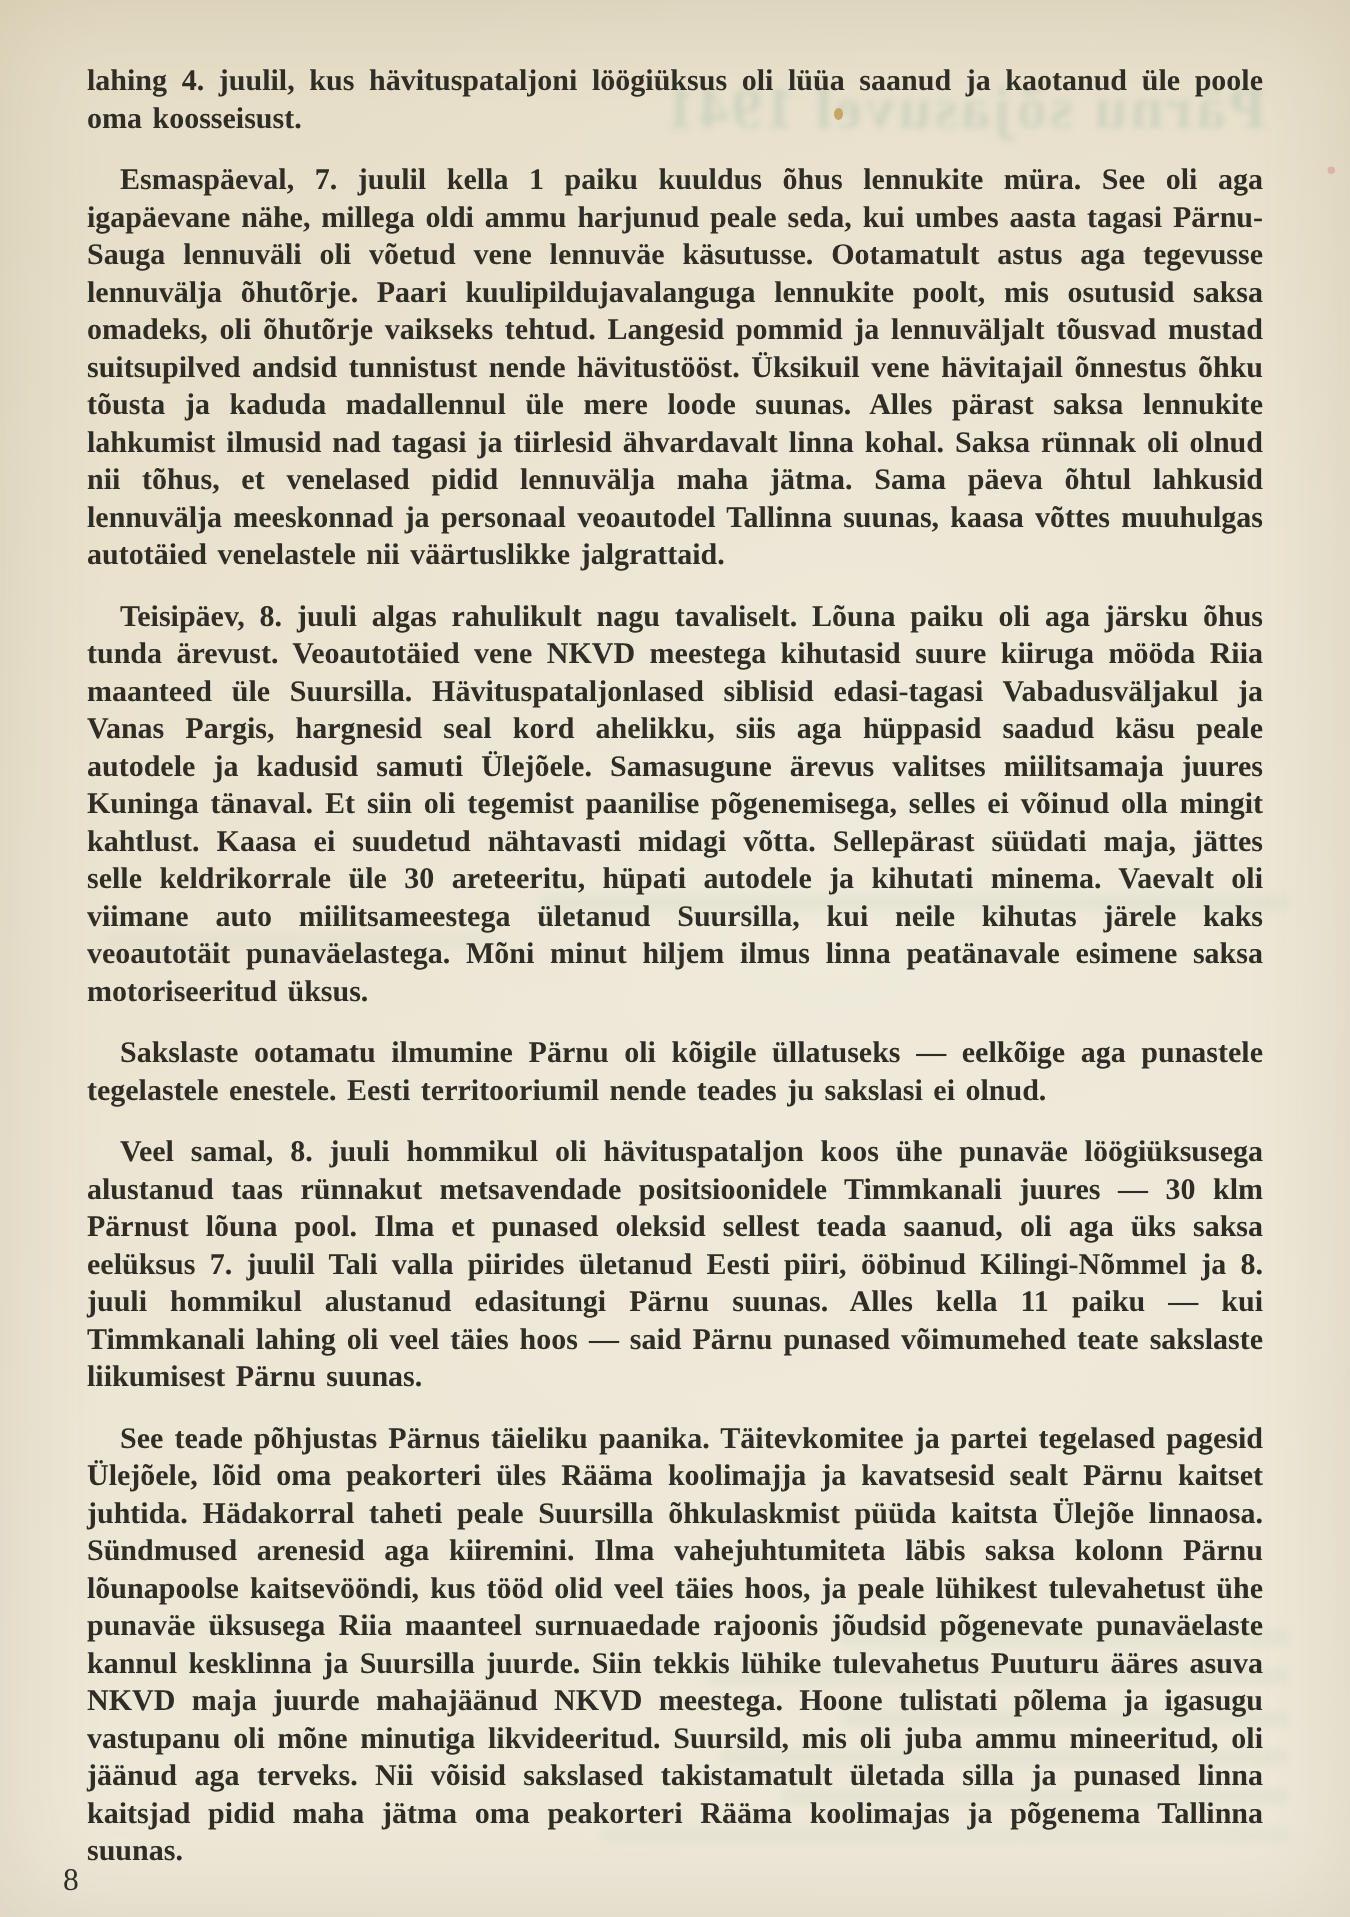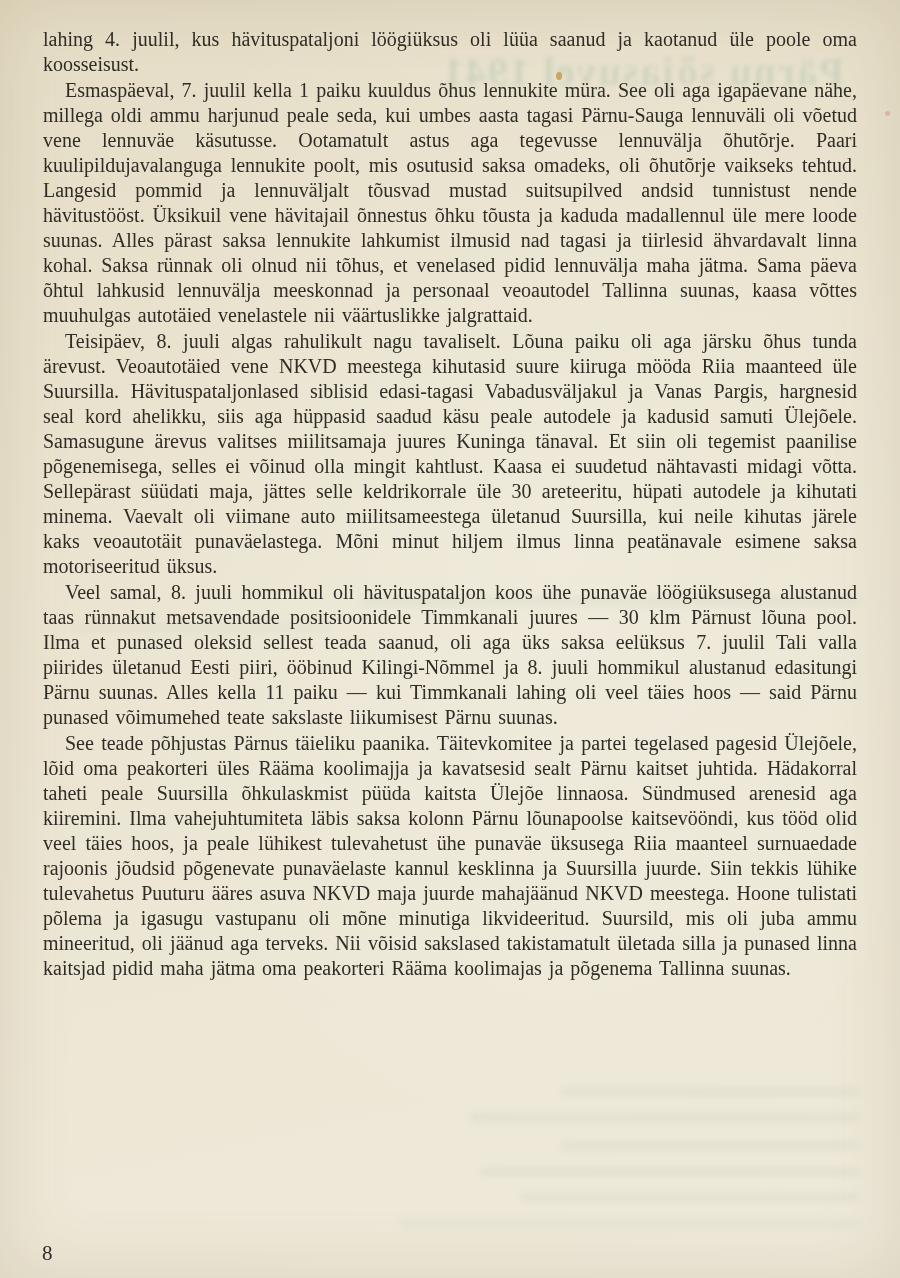--- a/index.html
+++ b/index.html
@@ -35,21 +35,21 @@
     pointer-events:none;
   }
   .speck{position:absolute;border-radius:50%;}
   .speck-1{left:556px;top:72px;width:6px;height:8px;background:#c59a50;opacity:.85;}
   .speck-2{left:885px;top:111px;width:5px;height:5px;background:#d8a49e;opacity:.7;}
   .content{
     position:absolute;left:42px;top:26px;width:816px;
     font-size:20px;line-height:25px;color:var(--ink);
     text-align:justify;word-spacing:0.10em;
   }
-  .content p{margin:1px;padding:0;}
+  .content p{margin:16px;padding:0;font-weight:bold;}
   .content p.indent{text-indent:22px;}
   .page-number{
     position:absolute;left:42px;top:1241px;
     font-size:21px;color:var(--ink);
   }
 </style>
 </head>
 <body>
 
 <div class="paper"></div>
@@ -65,17 +65,18 @@
 <div class="ghost-row" style="left:520px;top:1192px;width:340px;"></div>
 <div class="ghost-row" style="left:400px;top:1218px;width:460px;opacity:.12;"></div>
 
 <div class="speck speck-1"></div>
 <div class="speck speck-2"></div>
 
 <div class="content">
     <p class="para">lahing 4. juulil, kus hävituspataljoni löögiüksus oli lüüa saanud ja kaotanud üle poole oma koosseisust.</p>
     <p class="para indent">Esmaspäeval, 7. juulil kella 1 paiku kuuldus õhus lennukite müra. See oli aga igapäevane nähe, millega oldi ammu harjunud peale seda, kui umbes aasta tagasi Pärnu-Sauga lennuväli oli võetud vene lennuväe käsutusse. Ootamatult astus aga tegevusse lennuvälja õhutõrje. Paari kuulipildujavalanguga lennukite poolt, mis osutusid saksa omadeks, oli õhutõrje vaikseks tehtud. Langesid pommid ja lennuväljalt tõusvad mustad suitsupilved andsid tunnistust nende hävitustööst. Üksikuil vene hävitajail õnnestus õhku tõusta ja kaduda madallennul üle mere loode suunas. Alles pärast saksa lennukite lahkumist ilmusid nad tagasi ja tiirlesid ähvardavalt linna kohal. Saksa rünnak oli olnud nii tõhus, et venelased pidid lennuvälja maha jätma. Sama päeva õhtul lahkusid lennuvälja meeskonnad ja personaal veoautodel Tallinna suunas, kaasa võttes muuhulgas autotäied venelastele nii väärtuslikke jalgrattaid.</p>
     <p class="para indent">Teisipäev, 8. juuli algas rahulikult nagu tavaliselt. Lõuna paiku oli aga järsku õhus tunda ärevust. Veoautotäied vene NKVD meestega kihutasid suure kiiruga mööda Riia maanteed üle Suursilla. Hävituspataljonlased siblisid edasi-tagasi Vabadusväljakul ja Vanas Pargis, hargnesid seal kord ahelikku, siis aga hüppasid saadud käsu peale autodele ja kadusid samuti Ülejõele. Samasugune ärevus valitses miilitsamaja juures Kuninga tänaval. Et siin oli tegemist paanilise põgenemisega, selles ei võinud olla mingit kahtlust. Kaasa ei suudetud nähtavasti midagi võtta. Sellepärast süüdati maja, jättes selle keldrikorrale üle 30 areteeritu, hüpati autodele ja kihutati minema. Vaevalt oli viimane auto miilitsameestega ületanud Suursilla, kui neile kihutas järele kaks veoautotäit punaväelastega. Mõni minut hiljem ilmus linna peatänavale esimene saksa motoriseeritud üksus.</p>
+    <p class="para indent">Sakslaste ootamatu ilmumine Pärnu oli kõigile üllatuseks — eelkõige aga punastele tegelastele enestele. Eesti territooriumil nende teades ju sakslasi ei olnud.</p>
     <p class="para indent">Veel samal, 8. juuli hommikul oli hävituspataljon koos ühe punaväe löögiüksusega alustanud taas rünnakut metsavendade positsioonidele Timmkanali juures — 30 klm Pärnust lõuna pool. Ilma et punased oleksid sellest teada saanud, oli aga üks saksa eelüksus 7. juulil Tali valla piirides ületanud Eesti piiri, ööbinud Kilingi-Nõmmel ja 8. juuli hommikul alustanud edasitungi Pärnu suunas. Alles kella 11 paiku — kui Timmkanali lahing oli veel täies hoos — said Pärnu punased võimumehed teate sakslaste liikumisest Pärnu suunas.</p>
     <p class="para indent">See teade põhjustas Pärnus täieliku paanika. Täitevkomitee ja partei tegelased pagesid Ülejõele, lõid oma peakorteri üles Rääma koolimajja ja kavatsesid sealt Pärnu kaitset juhtida. Hädakorral taheti peale Suursilla õhkulaskmist püüda kaitsta Ülejõe linnaosa. Sündmused arenesid aga kiiremini. Ilma vahejuhtumiteta läbis saksa kolonn Pärnu lõunapoolse kaitsevööndi, kus tööd olid veel täies hoos, ja peale lühikest tulevahetust ühe punaväe üksusega Riia maanteel surnuaedade rajoonis jõudsid põgenevate punaväelaste kannul kesklinna ja Suursilla juurde. Siin tekkis lühike tulevahetus Puuturu ääres asuva NKVD maja juurde mahajäänud NKVD meestega. Hoone tulistati põlema ja igasugu vastupanu oli mõne minutiga likvideeritud. Suursild, mis oli juba ammu mineeritud, oli jäänud aga terveks. Nii võisid sakslased takistamatult ületada silla ja punased linna kaitsjad pidid maha jätma oma peakorteri Rääma koolimajas ja põgenema Tallinna suunas.</p>
   </div>
 
 <div class="page-number">8</div>
 
 </body></html>

